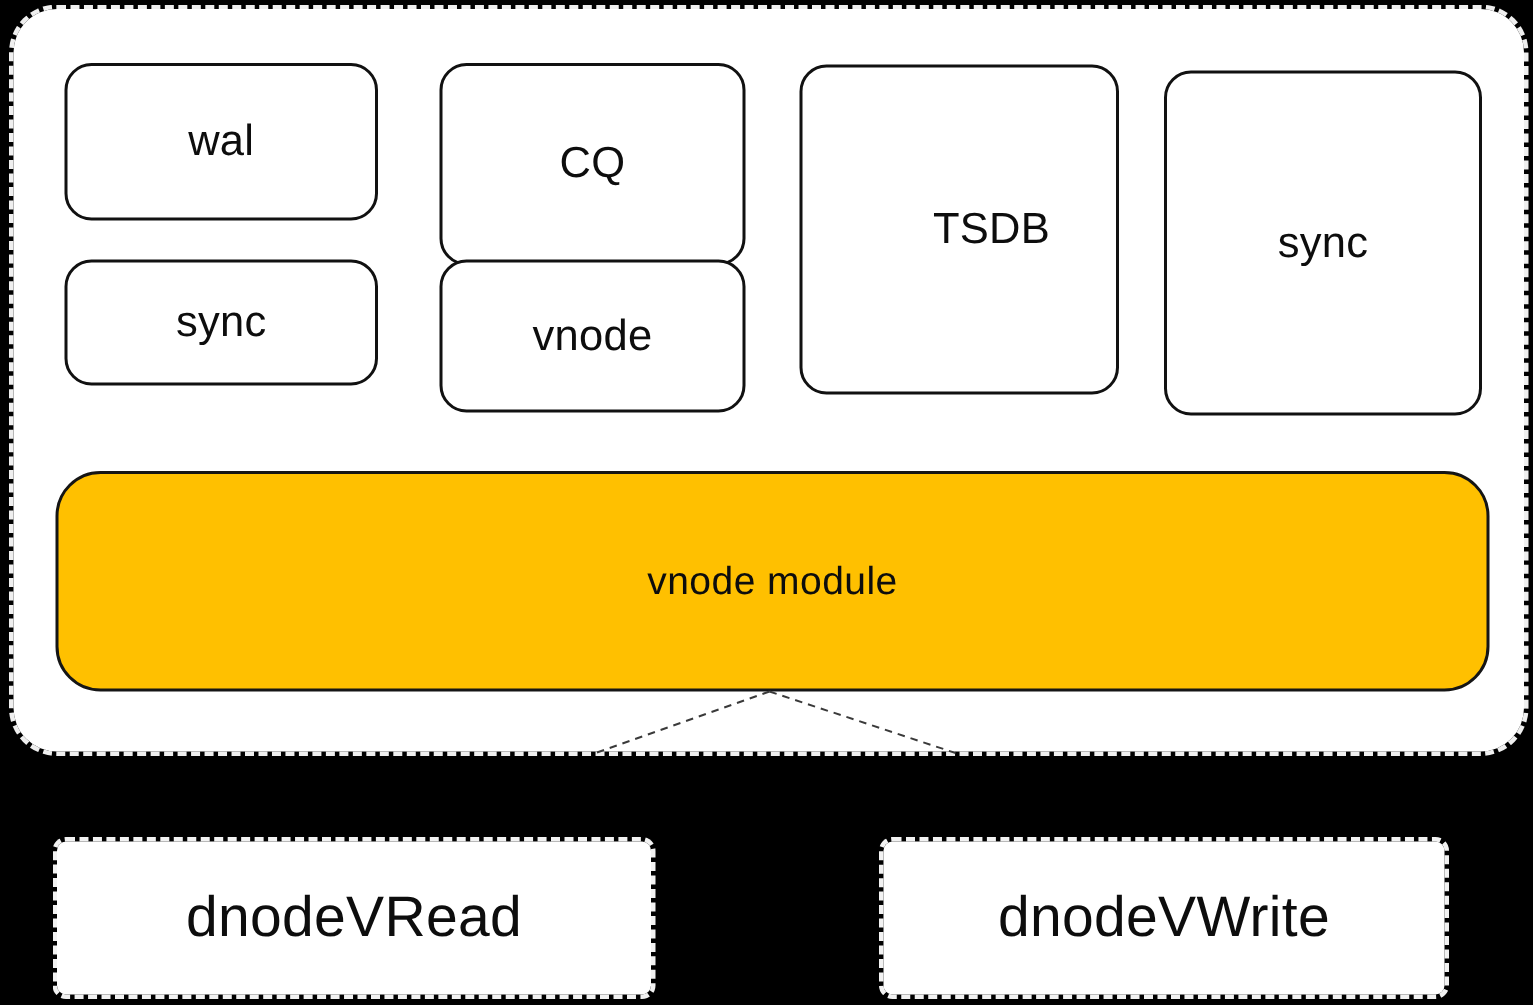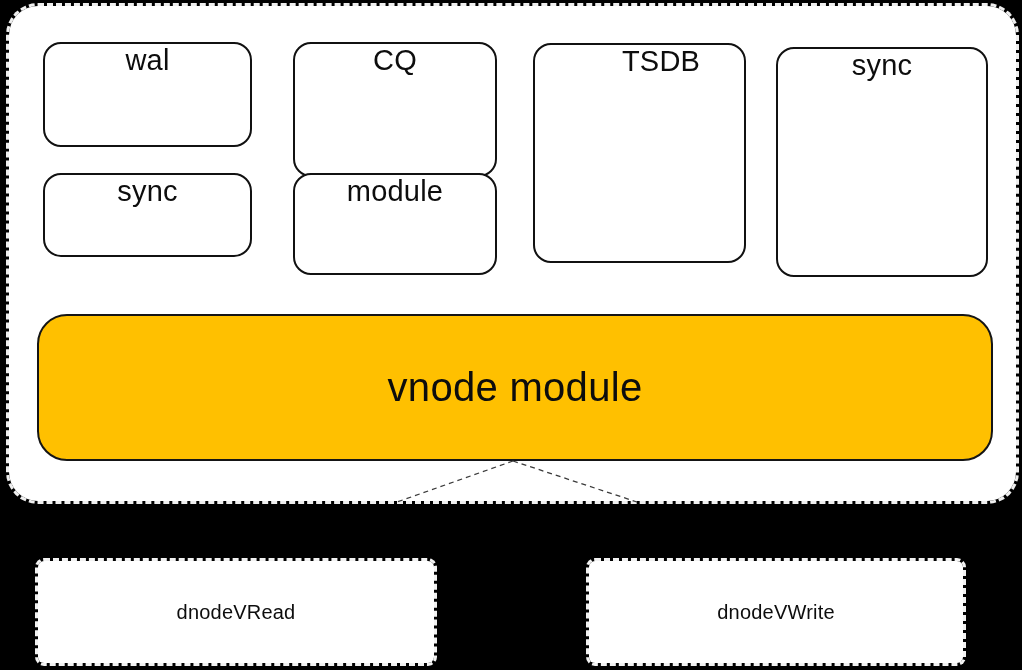--- a/index.html
+++ b/index.html
@@ -30,20 +30,21 @@
     border-radius: 32px;
   }
 
   
   .module {
     position: absolute;
     background: #ffffff;
     border: 2.5px solid #111111;
     border-radius: 18px;
     display: flex;
+    align-items: center;
     justify-content: center;
     font-size: 29px;
     letter-spacing: 0.2px;
   }
 
   .module.wal    { left: 34px;  top: 36px;  width: 209px; height: 105px; }
   .module.cq     { left: 284px; top: 36px;  width: 204px; height: 135px; }
   .module.sync   { left: 34px;  top: 167px; width: 209px; height: 84px; }
   .module.events { left: 284px; top: 167px; width: 204px; height: 102px; }
   .module.tsdb   { left: 524px; top: 37px;  width: 213px; height: 220px; padding-left: 43px; }
@@ -55,21 +56,21 @@
     left: 28px;
     top: 308px;
     width: 956px;
     height: 147px;
     background: #ffc000;
     border: 2.5px solid #151515;
     border-radius: 30px;
     display: flex;
     align-items: center;
     justify-content: center;
-    font-size: 40px;
+    font-size: 26px;
     letter-spacing: 0.3px;
   }
 
   
   .connector-layer {
     position: absolute;
     left: 0;
     top: 0;
     width: 1022px;
     height: 670px;
@@ -81,21 +82,21 @@
     position: absolute;
     top: 558px;
     height: 108px;
     background: #ffffff;
     background-clip: padding-box;
     border: 3px dashed #f2f2f2;
     border-radius: 9px;
     display: flex;
     align-items: center;
     justify-content: center;
-    font-size: 20px;
+    font-size: 38px;
     letter-spacing: 0.2px;
   }
 
   .dnode.read  { left: 35px;  width: 402px; }
   .dnode.write { left: 586px; width: 380px; }
 </style>
 </head>
 <body>
 
 <div class="panel">
@@ -106,21 +107,21 @@
 
   <div class="module cq">
     <span>CQ</span>
   </div>
 
   <div class="module sync">
     <span>sync</span>
   </div>
 
   <div class="module events">
-    <span>module</span>
+    <span>vnode</span>
   </div>
 
   <div class="module tsdb">
     <span>TSDB</span>
   </div>
 
   <div class="module query">
     <span>sync</span>
   </div>
 

